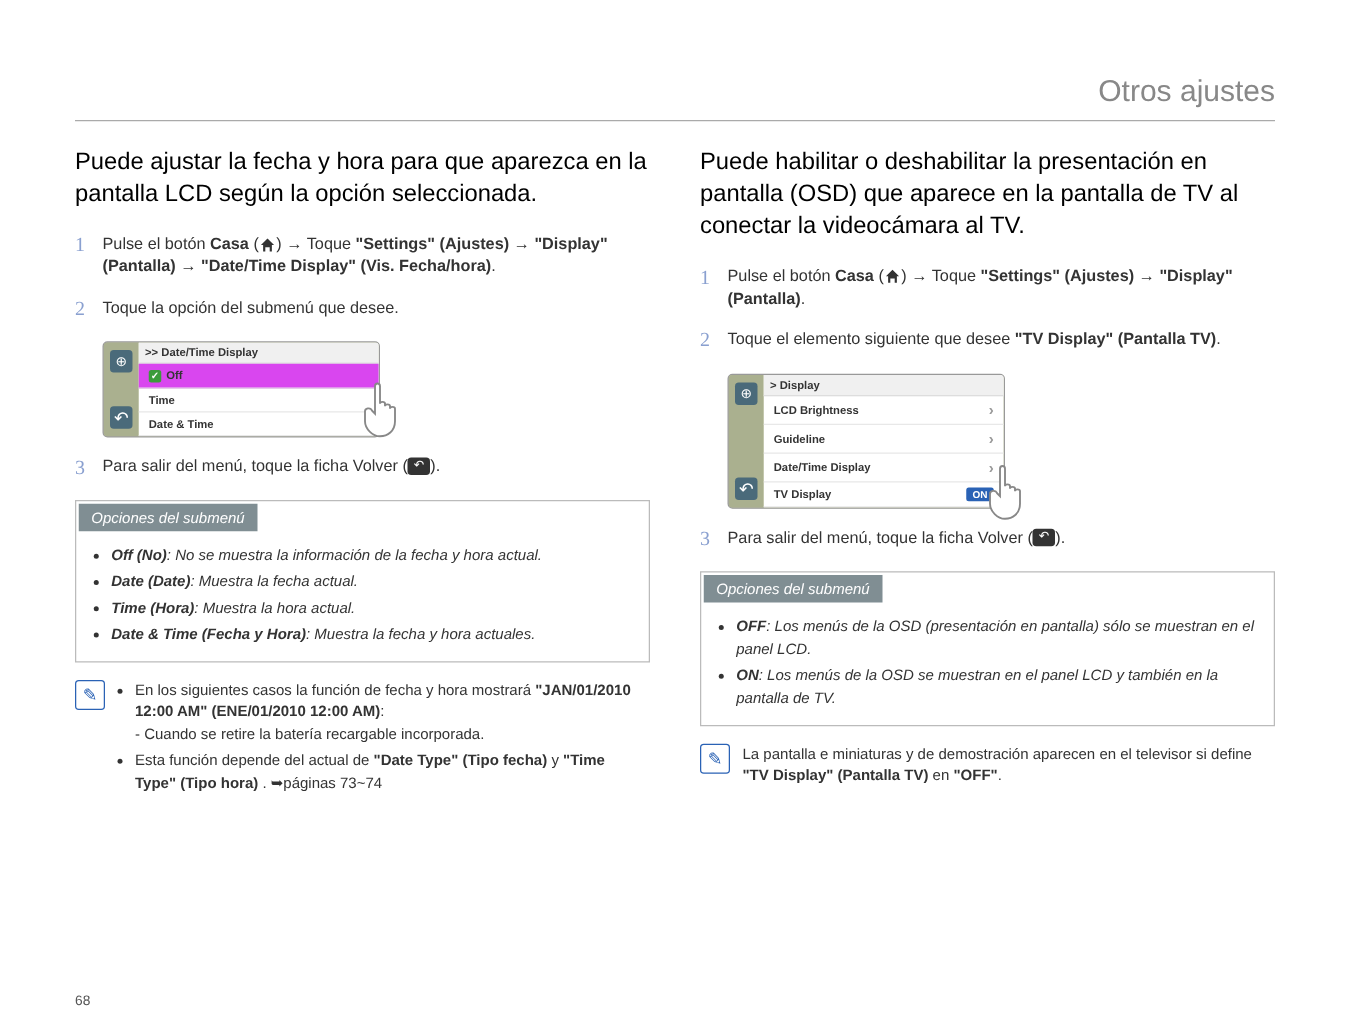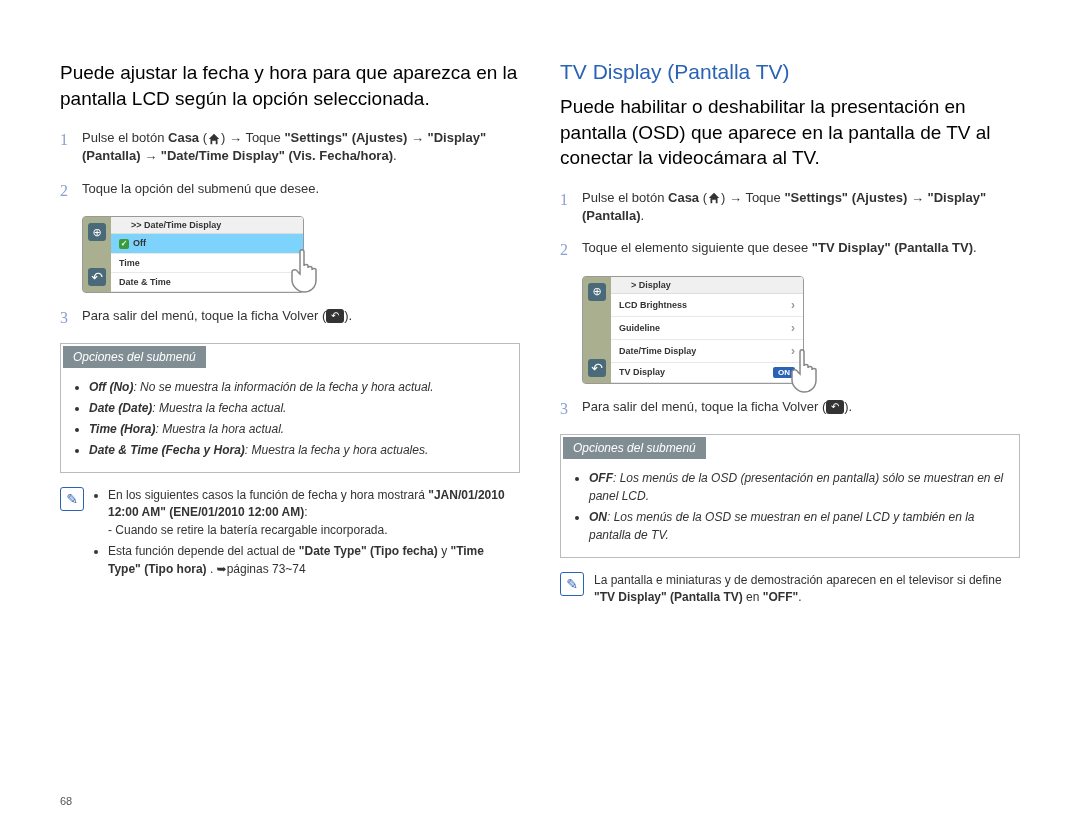--- a/index.html
+++ b/index.html
@@ -98,21 +98,21 @@
   }
   .lcd-side .icon-back { font-size: 14px; line-height: 1;}
   .lcd-main {
     flex: 1;
     background: #fff;
     padding: 0;
   }
   .lcd-header {
     font-size: 9px;
     font-weight: bold;
-    padding: 3px 20px;
+    padding: 3px 5px;
     background: #f0f0f0;
     border-bottom: 1px solid #ddd;
   }
   .lcd-row {
     font-size: 9px;
     font-weight: bold;
     padding: 4px 8px;
     border-bottom: 1px solid #e8e8e8;
     display: flex;
     align-items: center;
@@ -121,21 +121,21 @@
   .lcd-row .chev { color: #999; font-size: 12px; }
   .lcd-row .check {
     color: #fff;
     background: #3b9b3b;
     width: 10px; height: 10px;
     border-radius: 2px;
     display: inline-flex; align-items: center; justify-content: center;
     font-size: 8px;
     margin-right: 4px;
   }
-  .lcd-row.selected { background: #7dd3fc; }
+  .lcd-row.selected { background: #d946ef; }
   .on-badge {
     background: #2a62b5;
     color: #fff;
     font-size: 8px;
     padding: 1px 5px;
     border-radius: 2px;
   }
   .hand {
     position: absolute;
     right: -18px;
@@ -202,20 +202,21 @@
     display: inline-flex;
     width: 14px; height: 14px;
     vertical-align: middle;
   }
 </style>
 </head>
 <body>
 
 <div class="page">
 
+  <div class="section-title">Otros ajustes</div>
 
   <div class="columns">
 
     <div class="col">
       <div class="intro">Puede ajustar la fecha y hora para que aparezca en la pantalla LCD según la opción seleccionada.</div>
 
       <ol class="steps">
         <li class="step">
           <span class="step-num">1</span>
           <span class="step-text">
@@ -297,21 +298,20 @@
               <span> y </span>
               <b>"Time Type" (Tipo hora)</b>
               <span>. ➥páginas 73~74</span>
             </li>
           </ul>
         </div>
       </div>
     </div>
 
     <div class="col">
-      <div class="subsection-title">TV Display (Pantalla TV)</div>
       <div class="intro">Puede habilitar o deshabilitar la presentación en pantalla (OSD) que aparece en la pantalla de TV al conectar la videocámara al TV.</div>
 
       <ol class="steps">
         <li class="step">
           <span class="step-num">1</span>
           <span class="step-text">
             <span>Pulse el botón </span>
             <b>Casa</b>
             (<span class="inline-home">
                 <svg viewBox="0 0 16 16">

